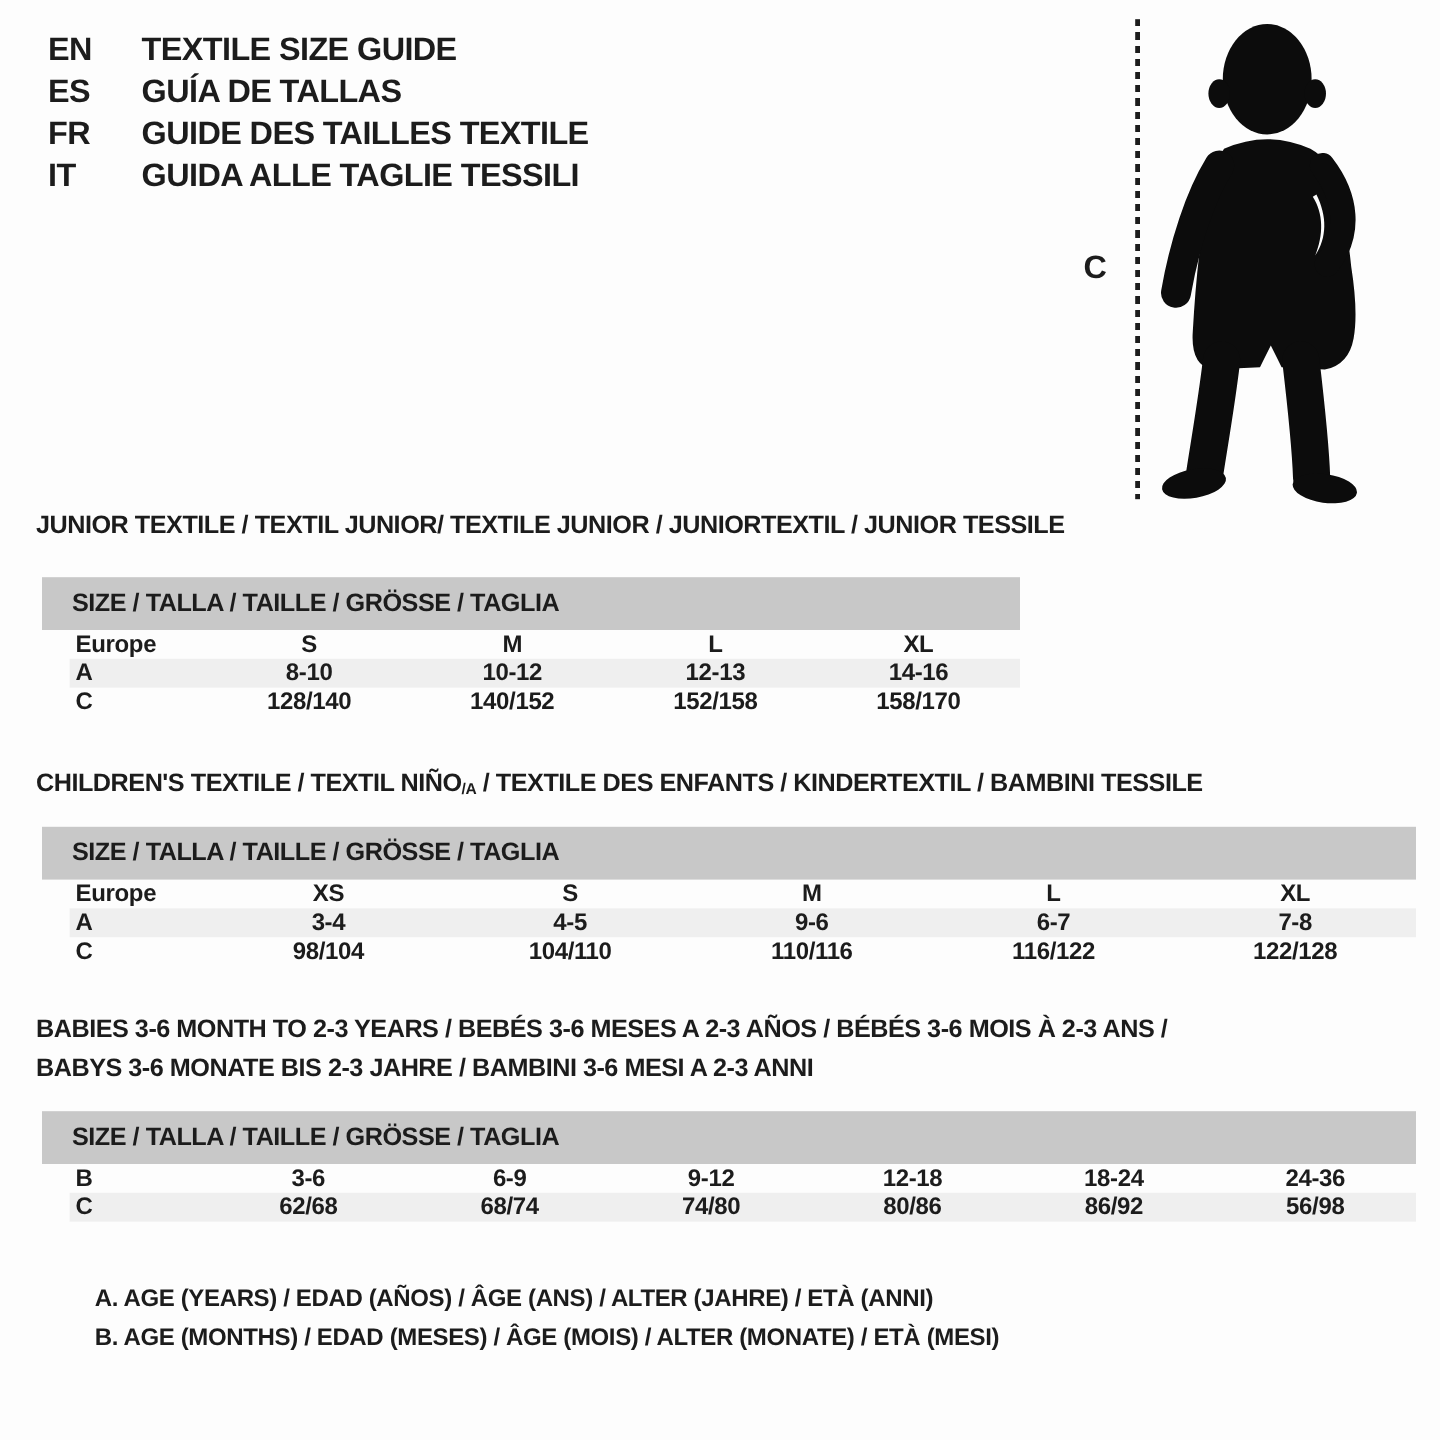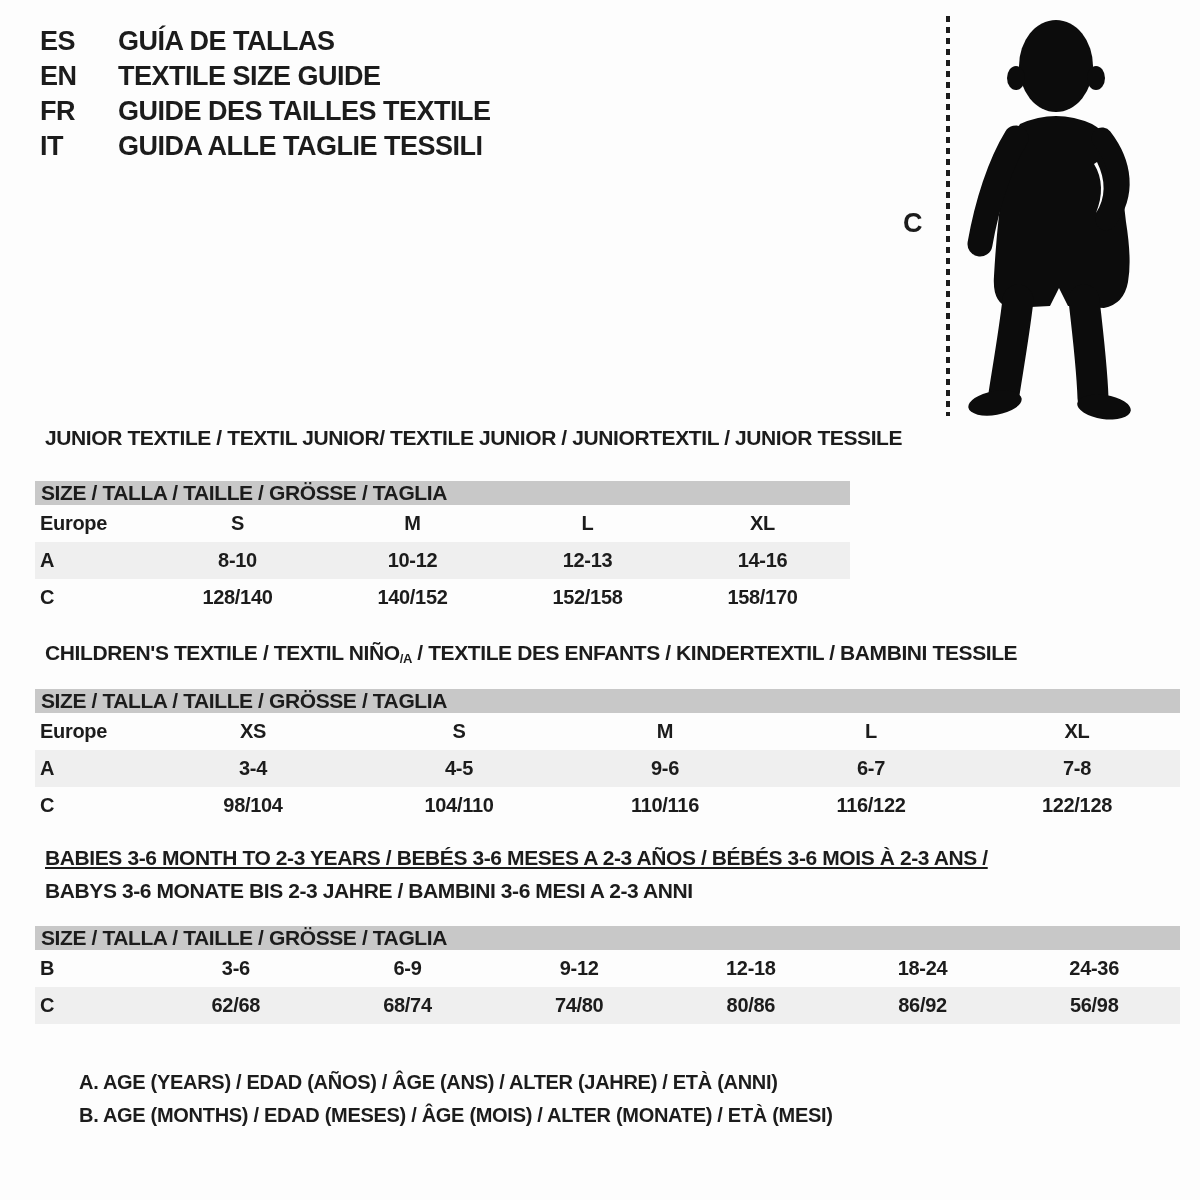--- a/index.html
+++ b/index.html
@@ -24,50 +24,50 @@
   
   .figure{position:absolute;left:0;top:0;}
   .dashed-line{
     position:absolute;left:946px;top:16px;width:4px;height:400px;
     background:repeating-linear-gradient(to bottom,var(--ink) 0 6px,transparent 6px 11px);
   }
   .c-label{position:absolute;left:903px;top:208px;font-size:27px;font-weight:700;}
   .silhouette{position:absolute;left:956px;top:12px;}
   
   .sec-heading{
-    position:absolute;left:45px;
+    position:absolute;left:30px;
     font-size:21px;font-weight:700;letter-spacing:-0.4px;white-space:nowrap;
   }
   .sub-small{font-size:13px;position:relative;top:3px;font-weight:700;}
   
   .tbl{position:absolute;left:35px;}
   .size-bar{
-    height:24px;background:var(--size-bar-bg);
-    display:flex;align-items:center;padding-left:6px;
+    height:44px;background:var(--size-bar-bg);
+    display:flex;align-items:center;padding-left:25px;
     font-size:21px;font-weight:700;letter-spacing:-0.4px;
   }
-  .trow{display:flex;height:37px;align-items:center;font-size:20px;font-weight:700;letter-spacing:-0.3px;}
+  .trow{display:flex;height:24px;align-items:center;font-size:20px;font-weight:700;letter-spacing:-0.3px;margin-left:23px;}
   .trow.shaded{background:var(--shaded-row-bg);}
   .row-label{width:115px;flex:0 0 115px;padding-left:5px;}
   .cell{flex:1;text-align:center;}
   
   .legend{position:absolute;left:38px;top:1066px;margin-left:41px;}
   .legend-line{font-size:20px;font-weight:700;letter-spacing:-0.3px;height:33px;display:flex;align-items:center;white-space:nowrap;}
 </style>
 </head>
 <body>
 
 <div class="lang-block">
   <div class="lang-row">
+    <span class="lang-code">EN</span>
+    <span class="lang-title">TEXTILE SIZE GUIDE</span>
+  </div>
+  <div class="lang-row">
     <span class="lang-code">ES</span>
     <span class="lang-title">GUÍA DE TALLAS</span>
-  </div>
-  <div class="lang-row">
-    <span class="lang-code">EN</span>
-    <span class="lang-title">TEXTILE SIZE GUIDE</span>
   </div>
   <div class="lang-row">
     <span class="lang-code">FR</span>
     <span class="lang-title">GUIDE DES TAILLES TEXTILE</span>
   </div>
   <div class="lang-row">
     <span class="lang-code">IT</span>
     <span class="lang-title">GUIDA ALLE TAGLIE TESSILI</span>
   </div>
 </div>
@@ -147,21 +147,21 @@
   <div class="trow">
     <span class="row-label">C</span>
     <span class="cell">98/104</span>
     <span class="cell">104/110</span>
     <span class="cell">110/116</span>
     <span class="cell">116/122</span>
     <span class="cell">122/128</span>
   </div>
 </div>
 
-<div class="sec-heading" style="top:846px;text-decoration:underline;">BABIES 3-6 MONTH TO 2-3 YEARS / BEBÉS 3-6 MESES A 2-3 AÑOS / BÉBÉS 3-6 MOIS À 2-3 ANS /</div>
+<div class="sec-heading" style="top:846px;">BABIES 3-6 MONTH TO 2-3 YEARS / BEBÉS 3-6 MESES A 2-3 AÑOS / BÉBÉS 3-6 MOIS À 2-3 ANS /</div>
 <div class="sec-heading" style="top:879px;">BABYS 3-6 MONATE BIS 2-3 JAHRE / BAMBINI 3-6 MESI A 2-3 ANNI</div>
 <div class="tbl" style="top:926px;width:1145px;">
   <div class="size-bar">SIZE / TALLA / TAILLE / GRÖSSE / TAGLIA</div>
   <div class="trow">
     <span class="row-label">B</span>
     <span class="cell">3-6</span>
     <span class="cell">6-9</span>
     <span class="cell">9-12</span>
     <span class="cell">12-18</span>
     <span class="cell">18-24</span>

